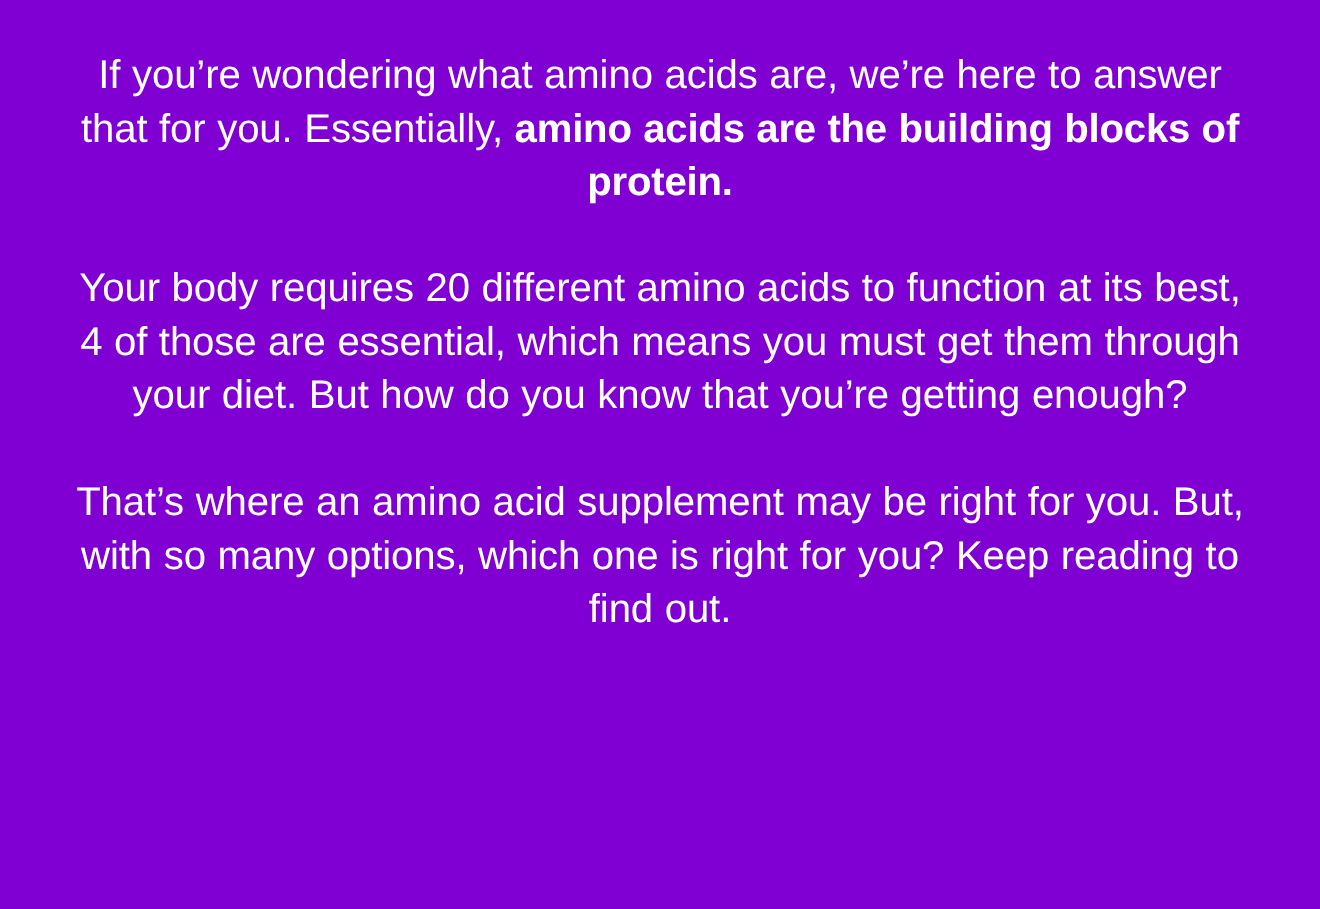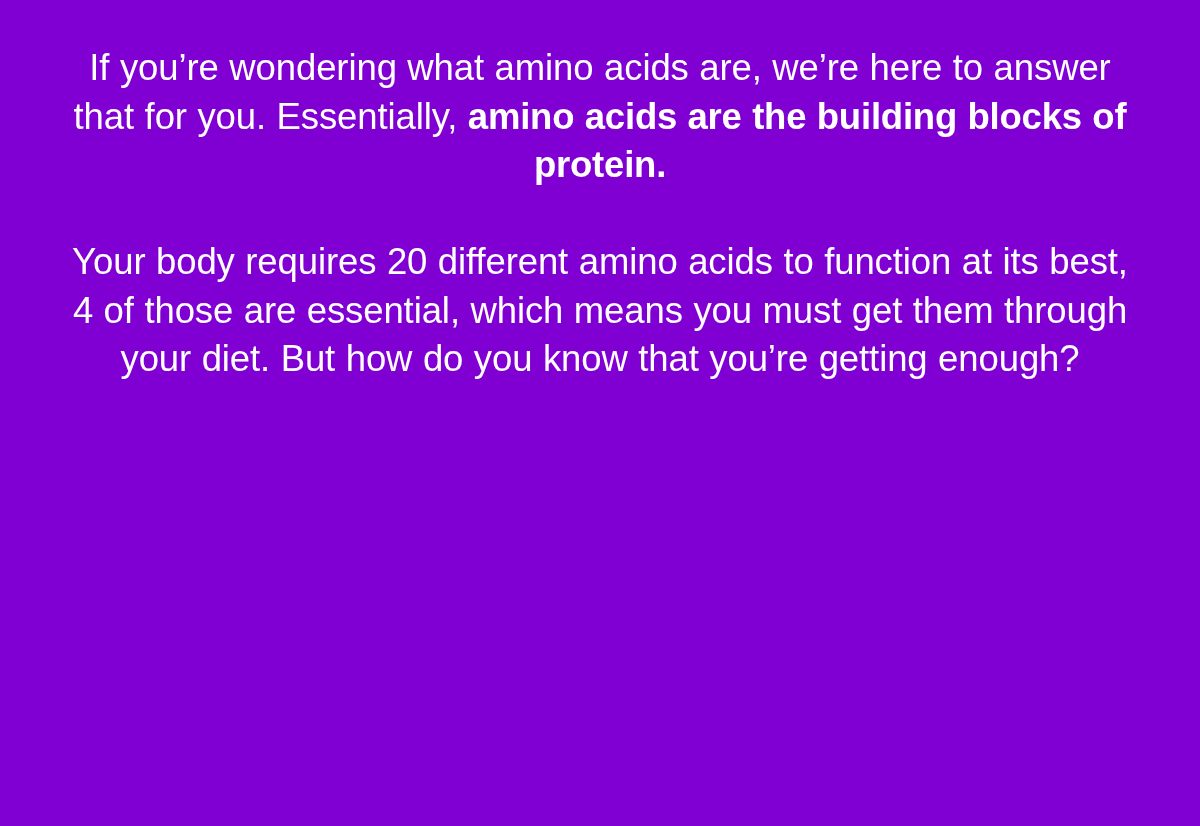--- a/index.html
+++ b/index.html
@@ -64,15 +64,18 @@
   <div class="copy-block">
 
     <p class="para">
       <span class="regular-run">If you’re wondering what amino acids are, we’re here to answer that for you. Essentially, </span><span class="emphasis">amino acids are the building blocks of protein.</span>
     </p>
 
     <p class="para">
       <span class="regular-run">Your body requires 20 different amino acids to function at its best, 4 of those are essential, which means you must get them through your diet. But how do you know that you’re getting enough?</span>
     </p>
 
+    <p class="para">
+      <span class="regular-run">That’s where an amino acid supplement may be right for you. But, with so many options, which one is right for you? Keep reading to find out.</span>
+    </p>
 
   </div>
 </div>
 
 </body></html>

